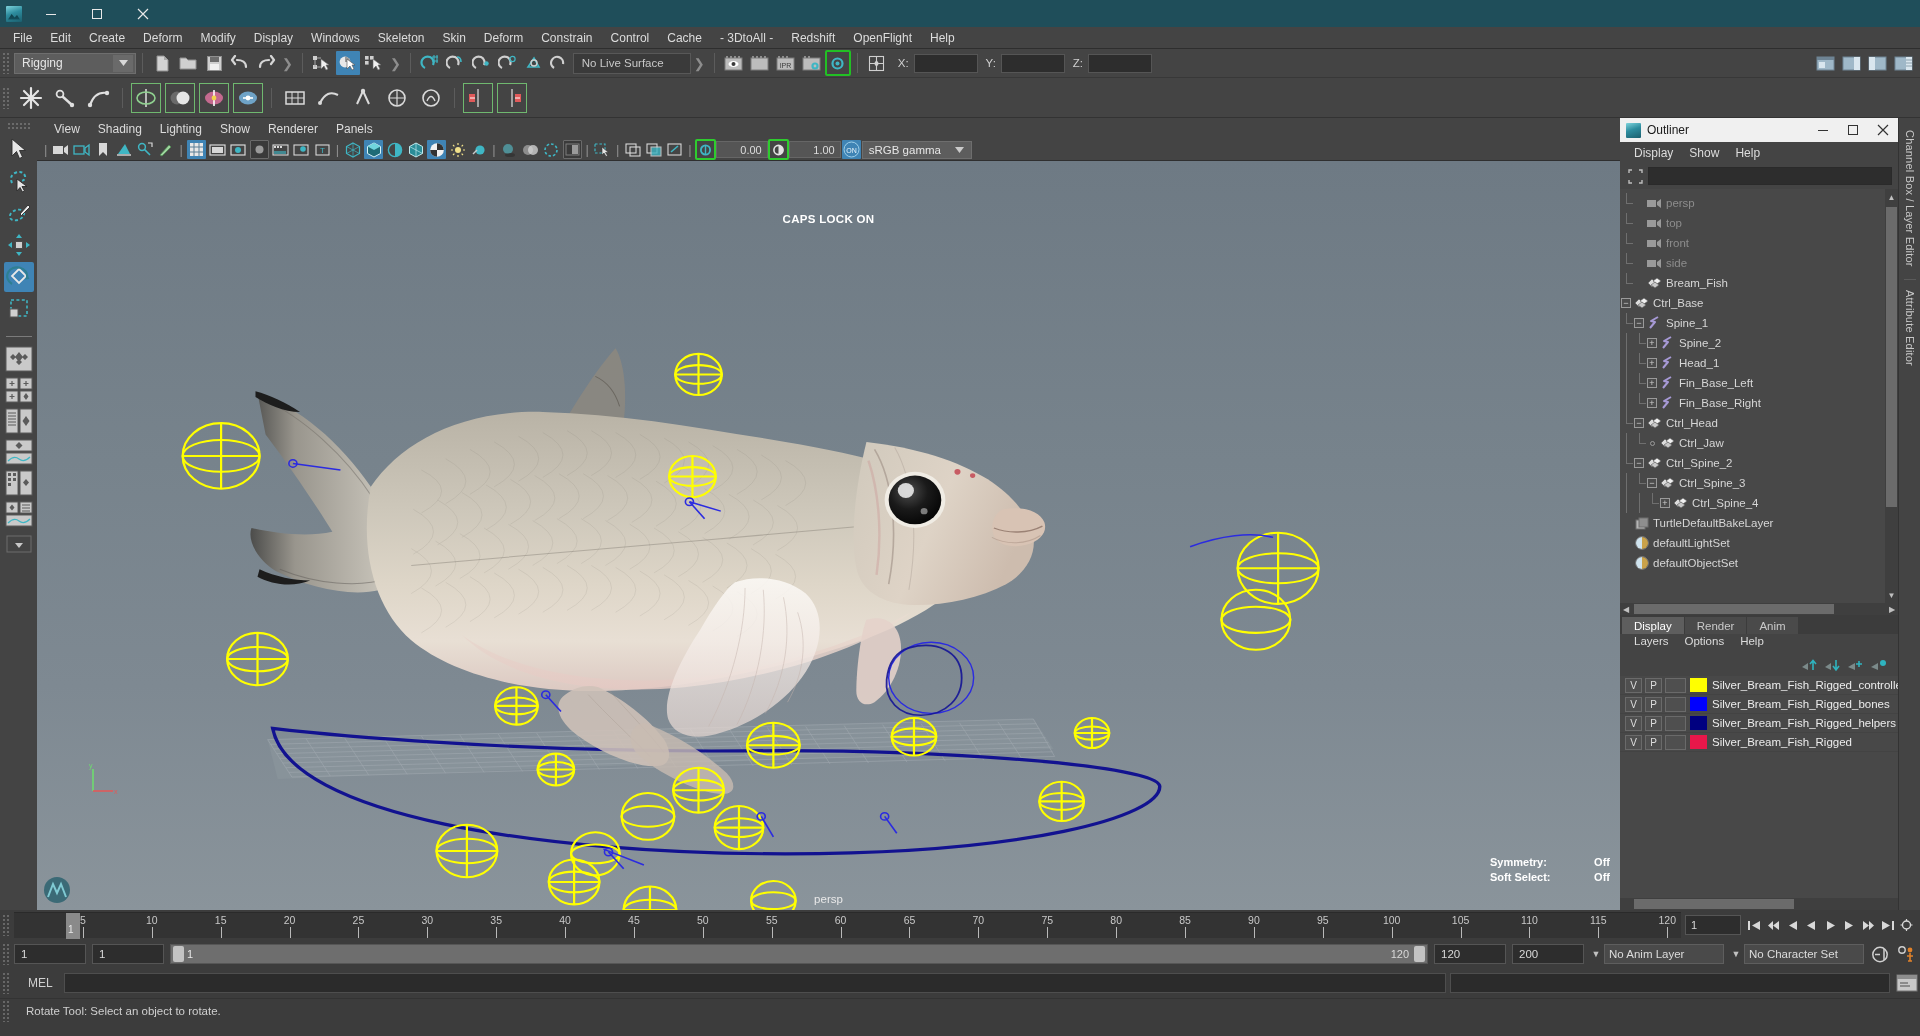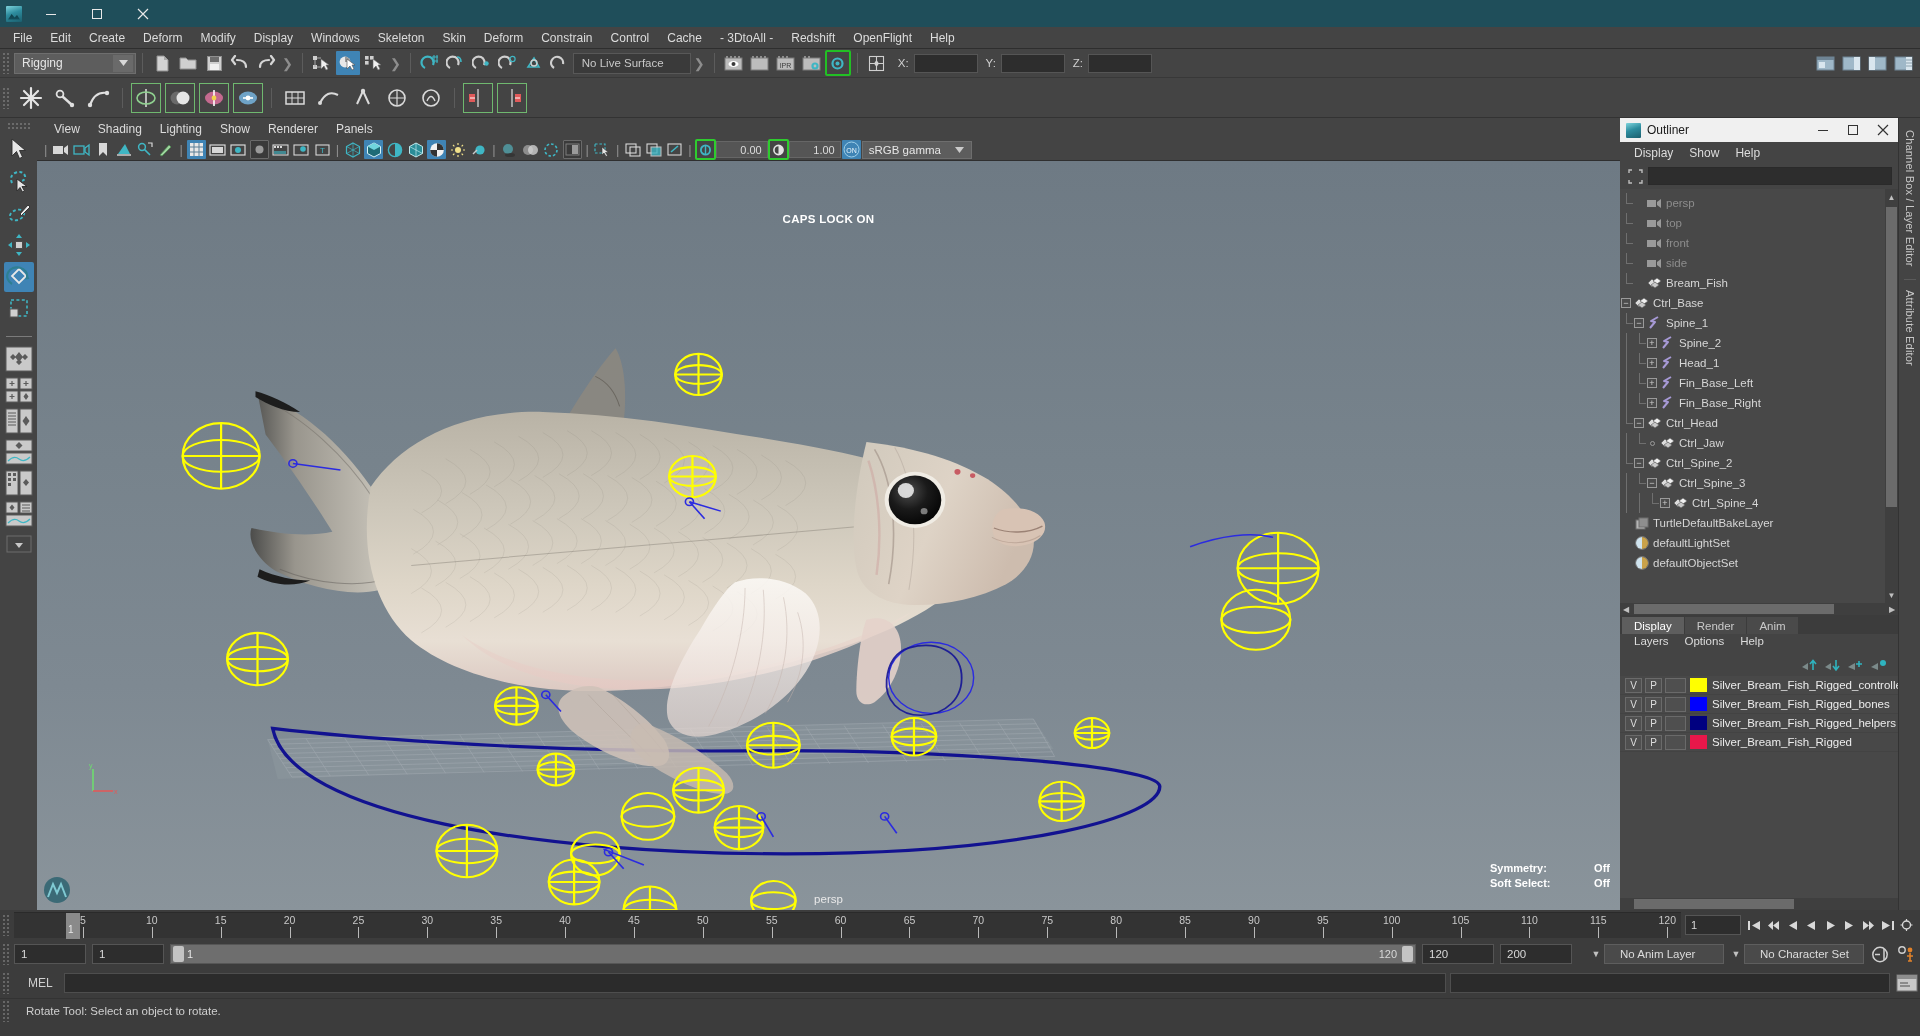--- a/index.html
+++ b/index.html
@@ -140,21 +140,21 @@
     background: linear-gradient(180deg, #6e7a84 0%, #77838c 40%, #7e8992 70%, #8a949b 100%);
   }
   .caps {
     position:absolute; left:50%; transform:translateX(-50%); top:52px;
     color:#ffffff; font-size:11.5px; font-weight:bold; letter-spacing:.3px;
   }
   .persp-label{
     position:absolute; left:50%; transform:translateX(-50%); bottom:5px;
     color:#e9e9e9; font-size:11.5px;
   }
-  .vp-status{position:absolute;right:10px;bottom:18px;color:#ffffff;font-size:11px;font-weight:bold;}
+  .vp-status{position:absolute;right:10px;bottom:24px;color:#ffffff;font-size:11px;font-weight:bold;}
   .vp-status .row{display:flex;justify-content:space-between;width:120px;margin-bottom:3px;}
   .vp-status .val{font-weight:bold;}
   .axisgiz{position:absolute;left:48px;bottom:115px;}
   .mayalogo{position:absolute;left:6px;bottom:6px;width:28px;height:28px;opacity:.85;}
 
   
   .rightdock { width: 300px; background:#3c3c3c; display:flex; flex:0 0 auto;}
   .rd-main { flex:1 1 auto; display:flex; flex-direction:column; min-width:0;}
   .cb-strip {
     width:22px;background:#444;flex:0 0 auto;display:flex;flex-direction:column;
@@ -242,21 +242,21 @@
 
   
   .rangerow{height:28px;background:#3c3c3c;display:flex;align-items:center;padding-left:2px;}
   .rfield{width:72px;height:20px;background:#2d2d2d;border:1px solid #555;color:#d8d8d8;font-size:11.5px;
     display:flex;align-items:center;padding-left:6px;flex:0 0 auto;margin-right:6px;}
   .rangebar{flex:1 1 auto;height:20px;background:#6e6e6e;border:1px solid #565656;position:relative;margin-right:6px;}
   .rangebar .grab{position:absolute;top:1px;width:11px;height:16px;background:#c3c3c3;border-radius:2px;}
   .rangebar .lblL{position:absolute;left:16px;top:3px;color:#e8e8e8;font-size:11px;}
   .rangebar .lblR{position:absolute;right:18px;top:3px;color:#d8d8d8;font-size:11px;}
   .dropsel{width:120px;height:20px;background:#4a4a4a;border:1px solid #5e5e5e;color:#dcdcdc;font-size:11.5px;
-    display:flex;align-items:center;padding-left:15px;flex:0 0 auto;margin-right:4px;}
+    display:flex;align-items:center;padding-left:4px;flex:0 0 auto;margin-right:4px;}
   .triang{width:16px;height:20px;display:flex;align-items:center;justify-content:center;color:#c0c0c0;font-size:9px;flex:0 0 auto;}
 
   
   .melrow{height:30px;background:#3c3c3c;display:flex;align-items:center;padding-left:2px;}
   .mellbl{width:50px;color:#d0d0d0;font-size:12px;padding-left:14px;flex:0 0 auto;}
   .melinput{flex:1 1 auto;height:20px;background:#2b2b2b;border:1px solid #4e4e4e;margin-right:4px;}
   .melout{width:440px;height:20px;background:#2b2b2b;border:1px solid #4e4e4e;flex:0 0 auto;margin-right:4px;}
   .melico{width:26px;height:22px;display:flex;align-items:center;justify-content:center;flex:0 0 auto;}
 
   
@@ -1848,21 +1848,21 @@
   <div class="gripper"></div>
   <div class="rfield">1</div>
   <div class="rfield">1</div>
   <div class="rangebar">
     <div class="grab" style="left:2px"></div>
     <span class="lblL">1</span>
     <span class="lblR">120</span>
     <div class="grab" style="right:2px"></div>
   </div>
   <div class="rfield">120</div>
-  <div class="rfield" style="margin-right:16px">200</div>
+  <div class="rfield" style="margin-right:4px">200</div>
   <div class="triang">▼</div>
   <div class="dropsel">No Anim Layer</div>
   <div class="triang">▼</div>
   <div class="dropsel">No Character Set</div>
   <div class="melico">
     <svg width="20" height="19" viewBox="0 0 20 19">
         <circle cx="9" cy="9.5" r="7.2" fill="none" stroke="#d0d0d0" stroke-width="1.5"></circle>
         <path d="M4 9.5h5" stroke="#d0d0d0" stroke-width="1.5"></path>
         <path d="M13 4 L13 15" stroke="#d0d0d0" stroke-width="1.5"></path>
       </svg>

